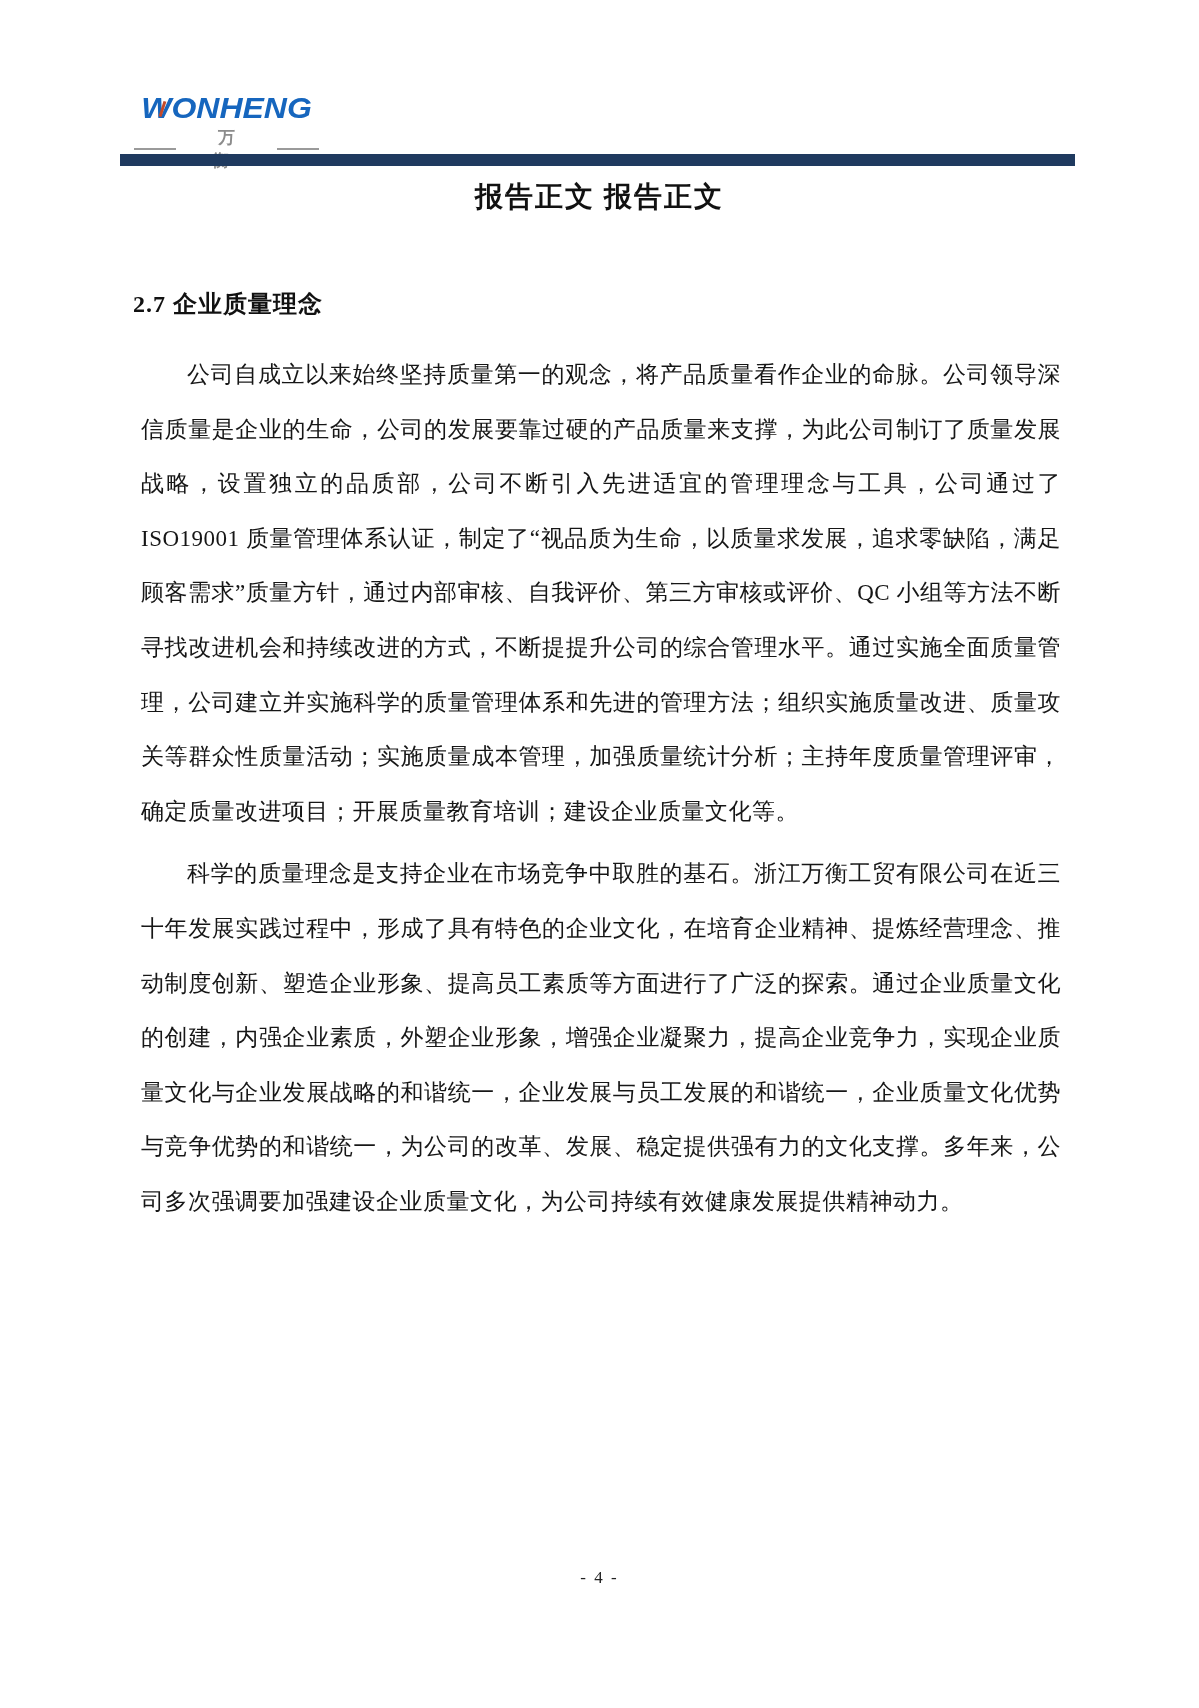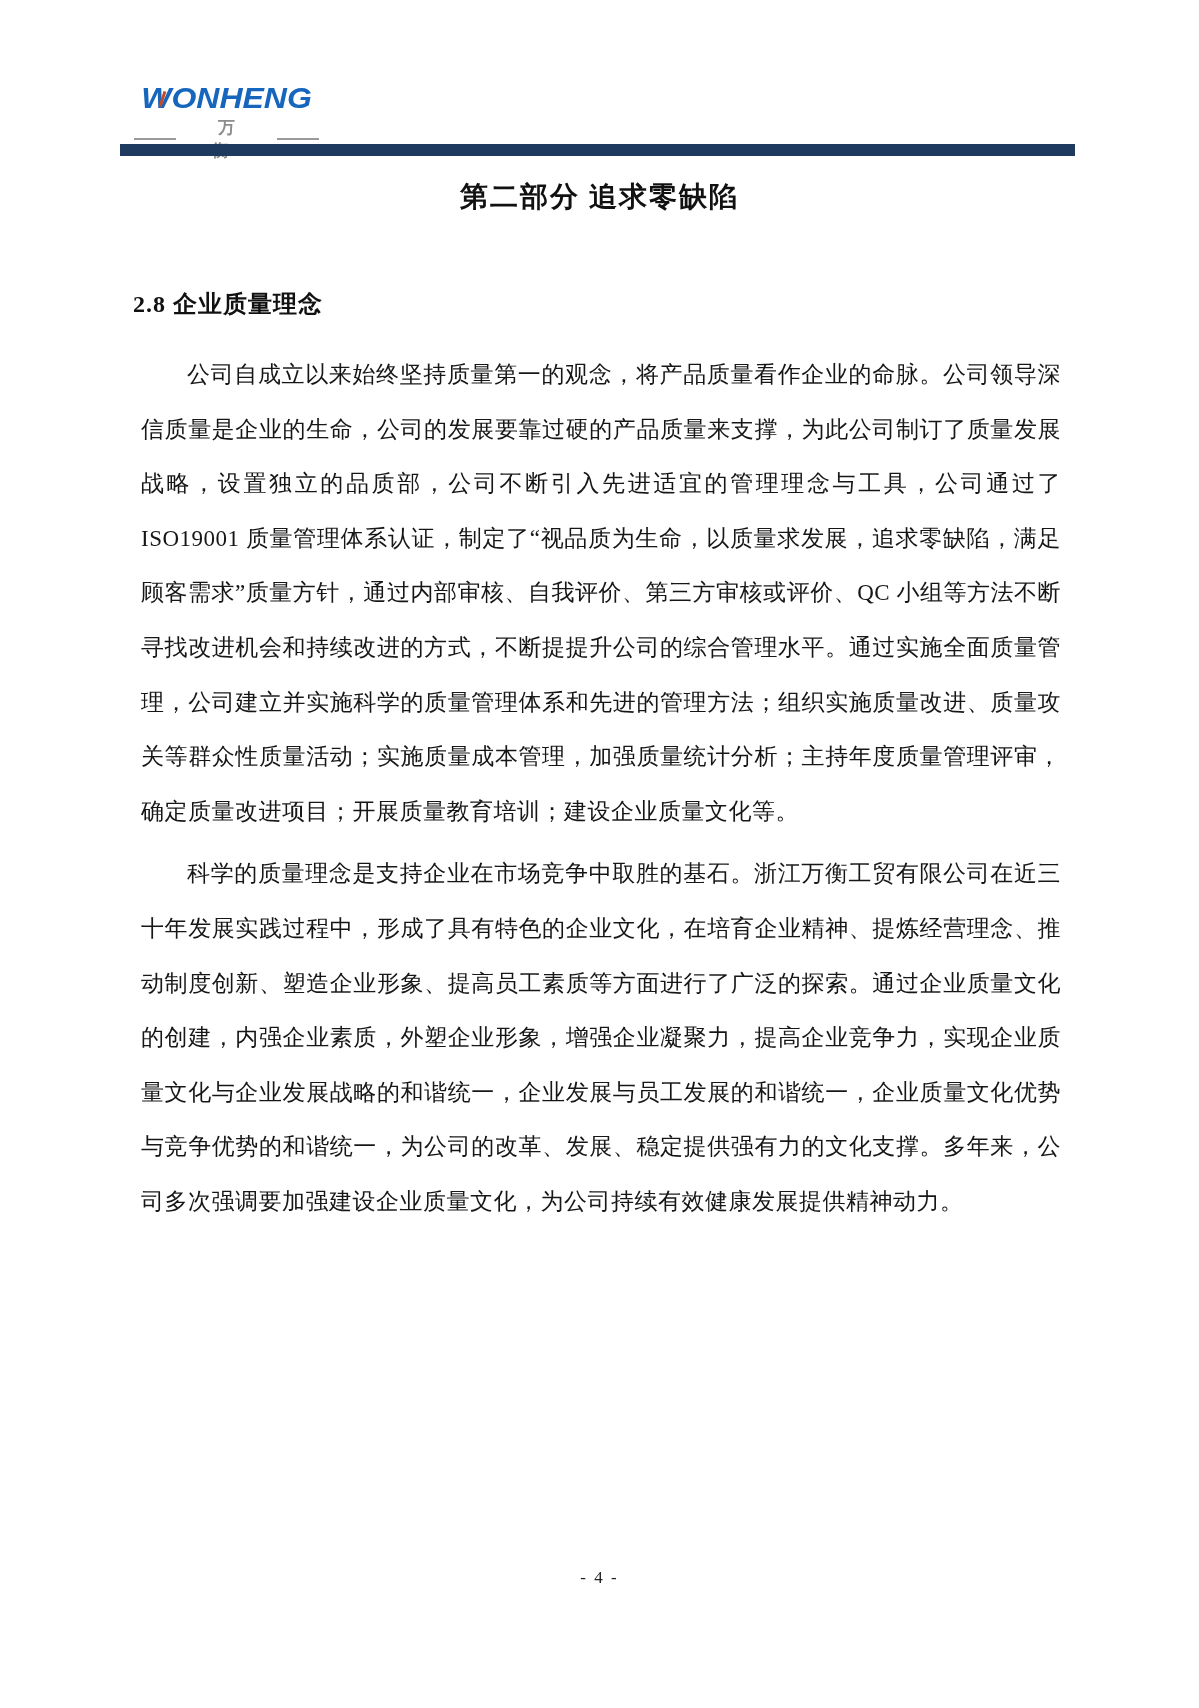--- a/index.html
+++ b/index.html
@@ -11,21 +11,21 @@
     position: relative;
     width: 1199px;
     height: 1708px;
     background: #ffffff;
     font-family: "Liberation Serif", "DejaVu Serif", serif;
     color: #1a1a1a;
     overflow: hidden;
   }
 
   
-  .header { position: absolute; left: 120px; right: 124px; top: 0; height: 160px; }
+  .header { position: absolute; left: 120px; right: 124px; top: 10px; height: 160px; }
   .logo {
     position: absolute;
     left: 14px;
     top: 82px;
     width: 185px;
     text-align: center;
   }
   .logo-word {
     position: relative;
     display: inline-block;
@@ -144,23 +144,23 @@
       <span class="logo-accent"></span>
       <div class="logo-sub">
         <span class="logo-dash"></span>
         <span>万 衡</span>
         <span class="logo-dash"></span>
       </div>
     </div>
     <div class="header-bar"></div>
   </div>
 
-  <div class="doc-title">第二部分 追求零缺陷</div>
+  <div class="doc-title">报告正文 报告正文</div>
 
-  <div class="section-heading">2.8 企业质量理念</div>
+  <div class="section-heading">2.7 企业质量理念</div>
 
   <div class="content">
     <p>公司自成立以来始终坚持质量第一的观念，将产品质量看作企业的命脉。公司领导深信质量是企业的生命，公司的发展要靠过硬的产品质量来支撑，为此公司制订了质量发展战略，设置独立的品质部，公司不断引入先进适宜的管理理念与工具，公司通过了ISO19001 质量管理体系认证，制定了“视品质为生命，以质量求发展，追求零缺陷，满足顾客需求”质量方针，通过内部审核、自我评价、第三方审核或评价、QC 小组等方法不断寻找改进机会和持续改进的方式，不断提提升公司的综合管理水平。通过实施全面质量管理，公司建立并实施科学的质量管理体系和先进的管理方法；组织实施质量改进、质量攻关等群众性质量活动；实施质量成本管理，加强质量统计分析；主持年度质量管理评审，确定质量改进项目；开展质量教育培训；建设企业质量文化等。</p>
     <p>科学的质量理念是支持企业在市场竞争中取胜的基石。浙江万衡工贸有限公司在近三十年发展实践过程中，形成了具有特色的企业文化，在培育企业精神、提炼经营理念、推动制度创新、塑造企业形象、提高员工素质等方面进行了广泛的探索。通过企业质量文化的创建，内强企业素质，外塑企业形象，增强企业凝聚力，提高企业竞争力，实现企业质量文化与企业发展战略的和谐统一，企业发展与员工发展的和谐统一，企业质量文化优势与竞争优势的和谐统一，为公司的改革、发展、稳定提供强有力的文化支撑。多年来，公司多次强调要加强建设企业质量文化，为公司持续有效健康发展提供精神动力。</p>
   </div>
 
   <div class="footer">
     <span>- 4 -</span>
   </div>
 

